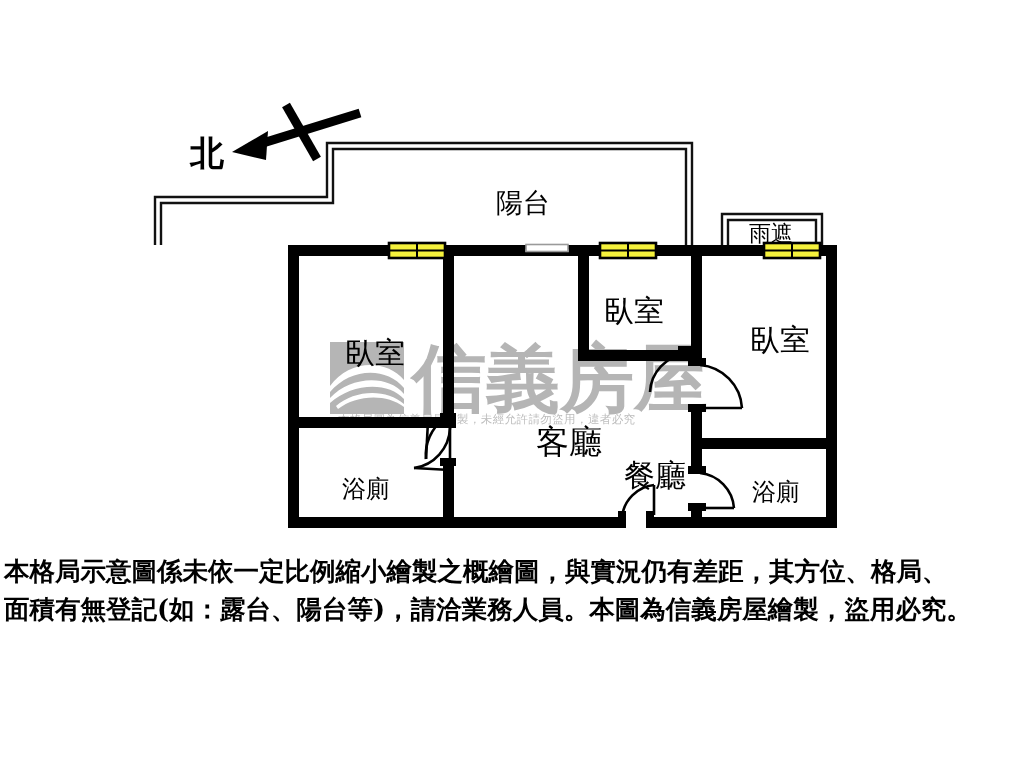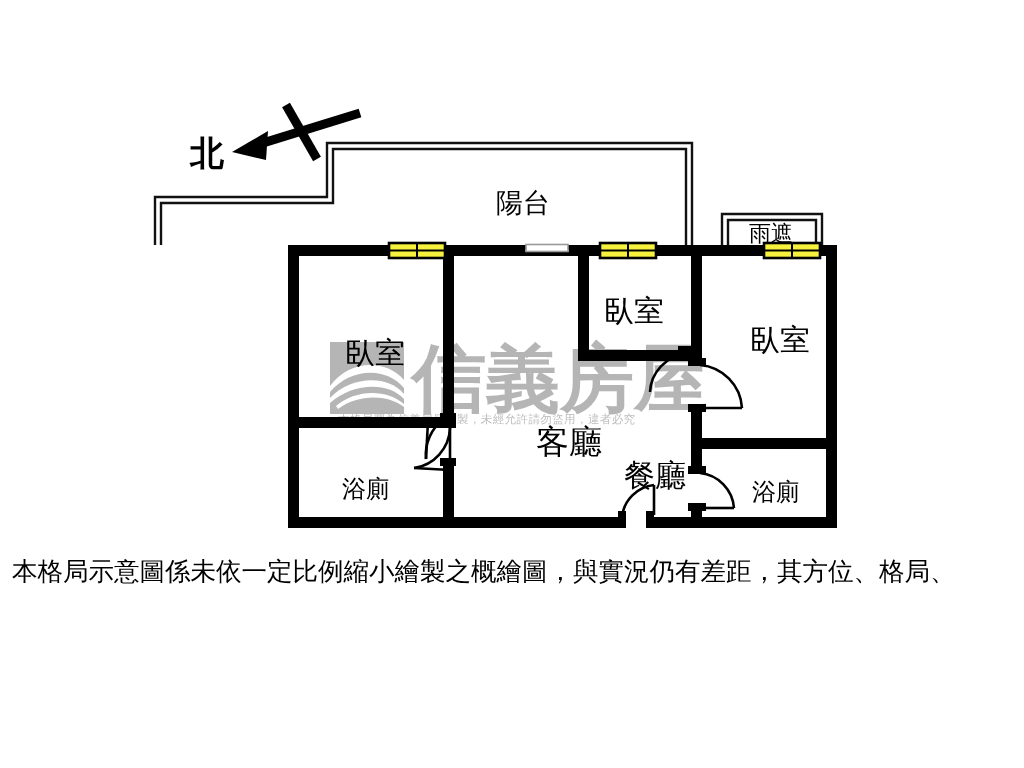--- a/index.html
+++ b/index.html
@@ -31,21 +31,22 @@
     top: 552px;
     width: 1024px;
     font-family: "DejaVu Serif", "Liberation Serif", serif;
     font-size: 25.5px;
     line-height: 38px;
     color: #000000;
     letter-spacing: 0px;
     white-space: nowrap;
   }
   .disclaimer div {
-    padding-left: 12px;
+    padding-left: 4px;
+    font-weight: bold;
   }
 </style>
 </head>
 <body>
 
 <div id="plan-wrap">
   <svg class="floorplan" viewBox="0 0 1024 768" xmlns="http://www.w3.org/2000/svg">
 
     <g opacity="1">
 
@@ -191,13 +192,14 @@
       <text x="776" y="500" text-anchor="middle" font-size="24">浴廁</text>
       <text x="569" y="453" text-anchor="middle" font-size="33">客廳</text>
       <text x="655" y="486" text-anchor="middle" font-size="31">餐廳</text>
     </g>
 
   </svg>
 </div>
 
 <div class="disclaimer">
   <div>本格局示意圖係未依一定比例縮小繪製之概繪圖，與實況仍有差距，其方位、格局、</div>
+  <div>面積有無登記(如：露台、陽台等)，請洽業務人員。本圖為信義房屋繪製，盜用必究。</div>
 </div>
 
 </body></html>

